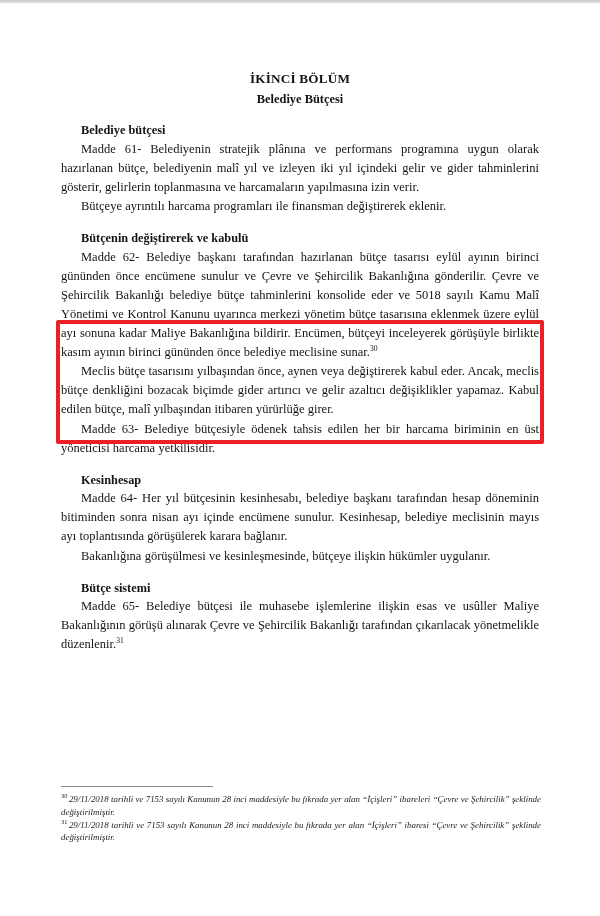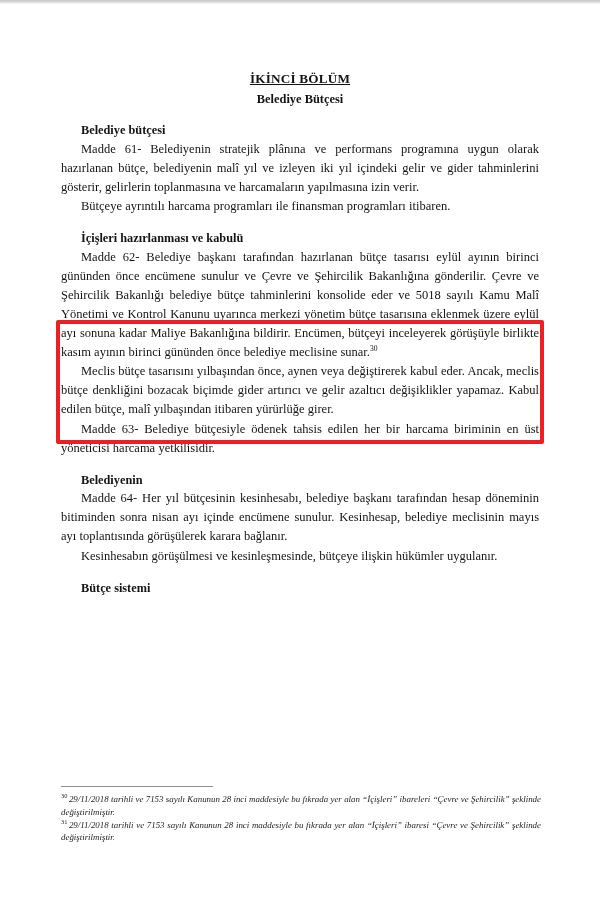--- a/index.html
+++ b/index.html
@@ -38,21 +38,20 @@
   
   .chapter-block {
     margin-top: 66px;
     text-align: center;
   }
   .chapter-title {
     font-weight: bold;
     font-size: 13.2px;
     letter-spacing: .2px;
     line-height: 1.42;
-    text-decoration: underline;
   }
   .chapter-subtitle {
     font-weight: bold;
     font-size: 12.4px;
     line-height: 1.5;
     margin-top: 1px;
   }
 
   .body-col {
     position: relative;
@@ -136,39 +135,40 @@
     <div class="chapter-title">İKİNCİ BÖLÜM</div>
     <div class="chapter-subtitle">Belediye Bütçesi</div>
   </div>
 
   <div class="body-col">
 
     <div class="side-head">Belediye bütçesi</div>
 
     <p class="para"><b>Madde 61-</b><span> Belediyenin stratejik plânına ve performans programına uygun olarak hazırlanan bütçe, belediyenin malî yıl ve izleyen iki yıl içindeki gelir ve gider tahminlerini gösterir, gelirlerin toplanmasına ve harcamaların yapılmasına izin verir.</span></p>
 
-    <p class="para tight">Bütçeye ayrıntılı harcama programları ile finansman programları itibaren.</p>
+    <p class="para tight">Bütçeye ayrıntılı harcama programları ile finansman değiştirerek eklenir.</p>
 
-    <div class="side-head spaced">İçişleri hazırlanması ve kabulü</div>
+    <div class="side-head spaced">Bütçenin değiştirerek ve kabulü</div>
 
     <p class="para"><b>Madde 62-</b><span> Belediye başkanı tarafından hazırlanan bütçe tasarısı eylül ayının birinci gününden önce encümene sunulur ve Çevre ve Şehircilik Bakanlığına gönderilir. Çevre ve Şehircilik Bakanlığı belediye bütçe tahminlerini konsolide eder ve 5018 sayılı Kamu Malî Yönetimi ve Kontrol Kanunu uyarınca merkezi yönetim bütçe tasarısına eklenmek üzere eylül ayı sonuna kadar Maliye Bakanlığına bildirir. Encümen, bütçeyi inceleyerek görüşüyle birlikte kasım ayının birinci gününden önce belediye meclisine sunar.</span><sup>30</sup></p>
 
     <p class="para">Meclis bütçe tasarısını yılbaşından önce, aynen veya değiştirerek kabul eder. Ancak, meclis bütçe denkliğini bozacak biçimde gider artırıcı ve gelir azaltıcı değişiklikler yapamaz. Kabul edilen bütçe, malî yılbaşından itibaren yürürlüğe girer.</p>
 
 
     <p class="para"><b>Madde 63-</b><span> Belediye bütçesiyle ödenek tahsis edilen her bir harcama biriminin en üst yöneticisi harcama yetkilisidir.</span></p>
 
-    <div class="side-head spaced">Belediyenin</div>
+    <div class="side-head spaced">Kesinhesap</div>
 
     <p class="para"><b>Madde 64-</b><span> Her yıl bütçesinin kesinhesabı, belediye başkanı tarafından hesap döneminin bitiminden sonra nisan ayı içinde encümene sunulur. Kesinhesap, belediye meclisinin mayıs ayı toplantısında görüşülerek karara bağlanır.</span></p>
 
-    <p class="para">Kesinhesabın görüşülmesi ve kesinleşmesinde, bütçeye ilişkin hükümler uygulanır.</p>
+    <p class="para">Bakanlığına görüşülmesi ve kesinleşmesinde, bütçeye ilişkin hükümler uygulanır.</p>
 
     <div class="side-head spaced">Bütçe sistemi</div>
 
+    <p class="para"><b>Madde 65-</b><span> Belediye bütçesi ile muhasebe işlemlerine ilişkin esas ve usûller Maliye Bakanlığının görüşü alınarak Çevre ve Şehircilik Bakanlığı tarafından çıkarılacak yönetmelikle düzenlenir.</span><sup>31</sup></p>
 
   </div>
 
   <div class="footnote-area">
     <div class="fn-rule"></div>
 
     <p class="fn"><sup>30</sup><span>29/11/2018 tarihli ve 7153 sayılı Kanunun 28 inci maddesiyle bu fıkrada yer alan “İçişleri” ibareleri “Çevre ve Şehircilik” şeklinde değiştirilmiştir.</span></p>
 
     <p class="fn"><sup>31</sup><span>29/11/2018 tarihli ve 7153 sayılı Kanunun 28 inci maddesiyle bu fıkrada yer alan “İçişleri” ibaresi “Çevre ve Şehircilik” şeklinde değiştirilmiştir.</span></p>
   </div>

